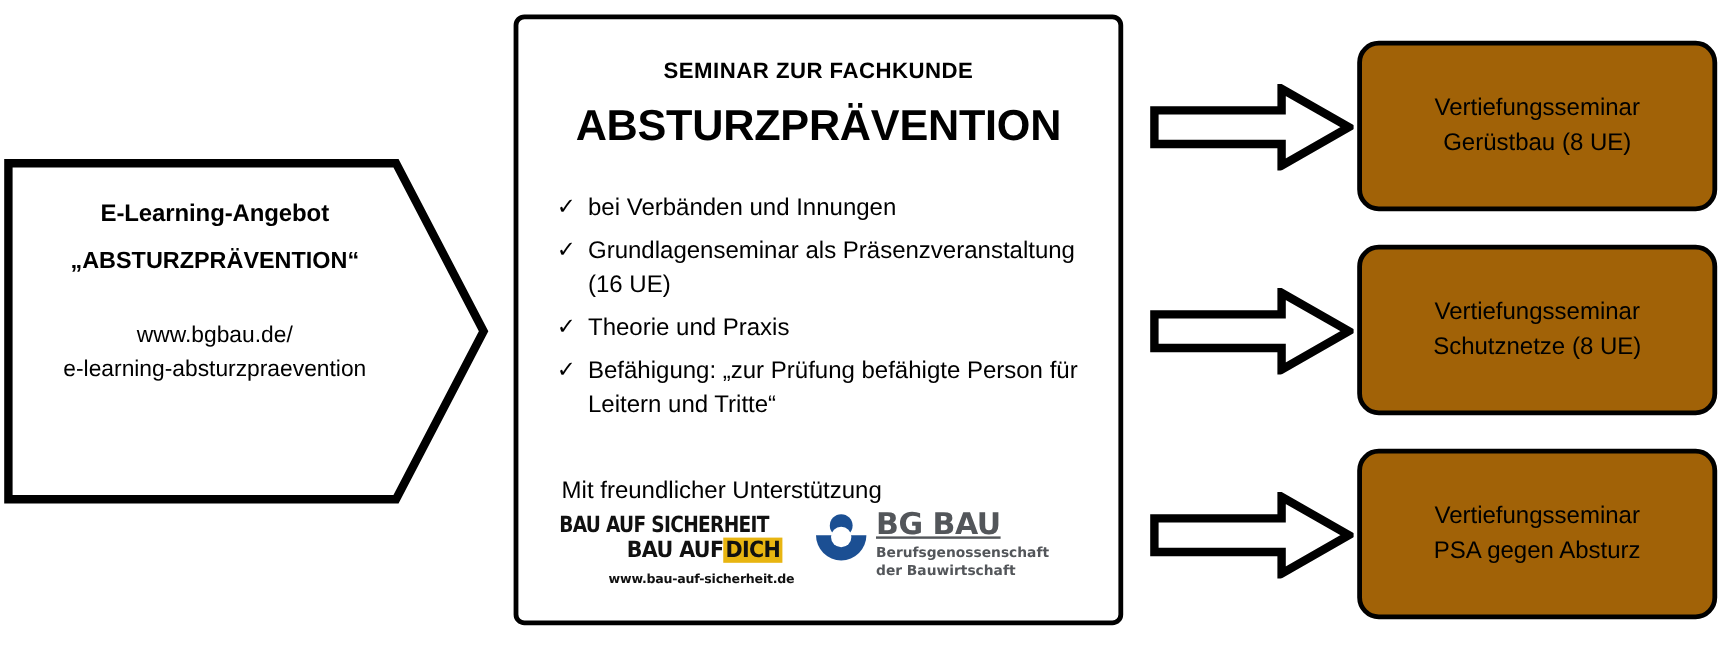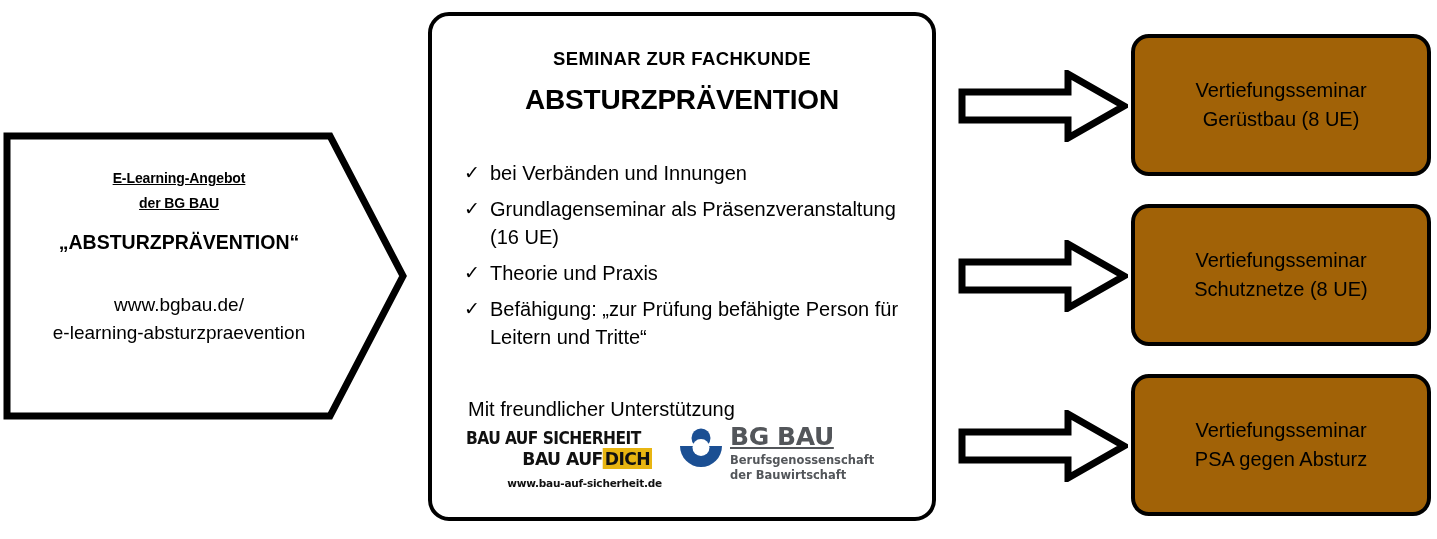--- a/index.html
+++ b/index.html
@@ -35,24 +35,23 @@
   }
   .pentagon-text {
     position: absolute;
     left: 14px;
     top: 36px;
     width: 330px;
     text-align: center;
   }
   .pent-bold {
     font-weight: bold;
-    font-size: 14px;
+    font-size: 20px;
     line-height: 25px;
     letter-spacing: -0.1px;
-    text-decoration: underline;
   }
   .pent-quote {
     font-weight: bold;
     font-size: 19.5px;
     line-height: 25px;
     margin-top: 14px;
   }
   .pent-url {
     font-size: 19px;
     line-height: 28px;
@@ -60,21 +59,21 @@
   }
 
   
   .center-box {
     position: absolute;
     left: 428px;
     top: 12px;
     width: 508px;
     height: 509px;
     border: 4.5px solid #000000;
-    border-radius: 21px;
+    border-radius: 9px;
     background: #ffffff;
     box-sizing: border-box;
   }
   .center-inner {
     position: absolute;
     left: 0; top: 0;
     width: 100%;
     height: 100%;
   }
   .kicker {
@@ -87,21 +86,21 @@
     font-size: 18.5px;
     letter-spacing: 0.4px;
   }
   .headline {
     position: absolute;
     top: 68px;
     left: 0;
     width: 100%;
     text-align: center;
     font-weight: bold;
-    font-size: 28px;
+    font-size: 36px;
     letter-spacing: -0.2px;
   }
   .bullets {
     position: absolute;
     top: 143px;
     left: 32px;
     width: 448px;
   }
   .bullet {
     display: flex;
@@ -248,21 +247,20 @@
 <body>
 
 <div id="canvas">
 
   <div class="pentagon-wrap">
     <svg class="pentagon-svg" viewBox="0 0 412 292">
       <polygon points="7,6 330,6 403,146 330,286 7,286" fill="#ffffff" stroke="#000000" stroke-width="7" stroke-linejoin="miter"></polygon>
     </svg>
     <div class="pentagon-text">
       <div class="pent-bold">E-Learning-Angebot</div>
-      <div class="pent-bold">der BG BAU</div>
       <div class="pent-quote">„ABSTURZPRÄVENTION“</div>
       <div class="pent-url">www.bgbau.de/</div>
       <div class="pent-url" style="margin-top:0">e-learning-absturzpraevention</div>
     </div>
   </div>
 
   <div class="center-box">
     <div class="center-inner">
       <div class="kicker">SEMINAR ZUR FACHKUNDE</div>
       <div class="headline">ABSTURZPRÄVENTION</div>

